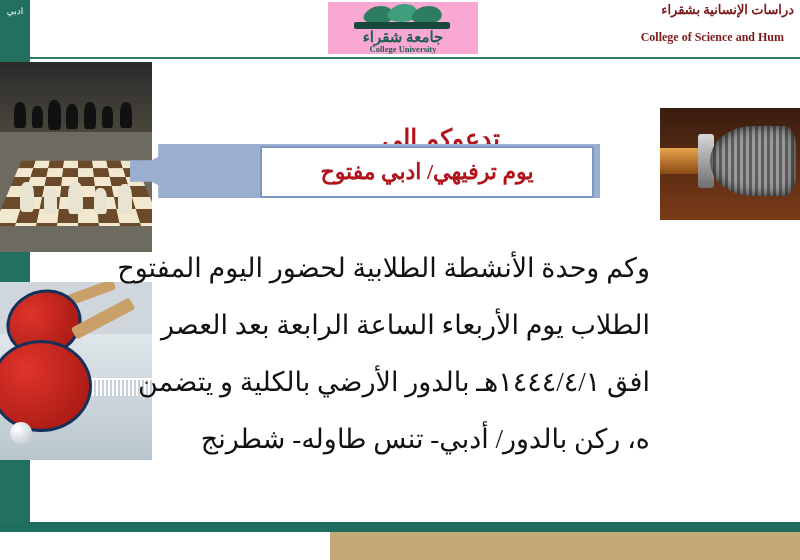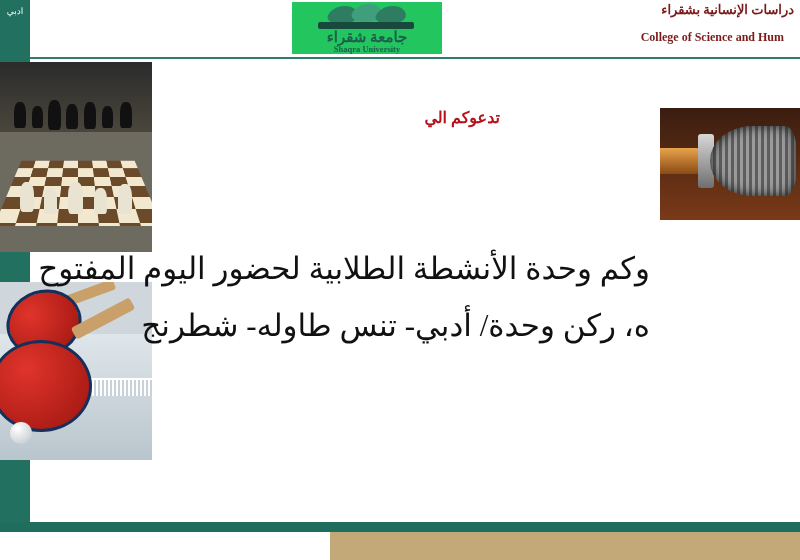--- a/index.html
+++ b/index.html
@@ -76,25 +76,25 @@
     position: absolute;
     left: 30px;
     top: 57px;
     width: 770px;
     height: 2px;
     background: #2f7d6a;
   }
 
   .univ-logo {
     position: absolute;
-    left: 292px;
+    left: 328px;
     top: 2px;
     width: 150px;
     height: 52px;
-    background: #22c55e;
+    background: #f9a8d4;
   }
   .univ-logo .leaf-wrap {
     position: absolute;
     left: 32px;
     top: 2px;
     width: 84px;
     height: 24px;
   }
   .univ-logo .leaf {
     position: absolute;
@@ -286,22 +286,22 @@
     right: 160px;
     top: 74px;
     font-size: 19px;
     font-weight: bold;
     color: #1a1a1a;
     white-space: nowrap;
   }
   .line-invite {
     position: absolute;
     right: 300px;
-    top: 108px;
-    font-size: 16px;
+    top: 124px;
+    font-size: 25px;
     font-weight: bold;
     color: #b3141b;
     white-space: nowrap;
   }
 
   
   .ribbon {
     position: absolute;
     left: 130px;
     top: 140px;
@@ -347,21 +347,21 @@
   }
 
   
   .body-text {
     position: absolute;
     right: 150px;
     top: 240px;
     width: 640px;
     text-align: justify;
     direction: rtl;
-    font-size: 31px;
+    font-size: 27px;
     line-height: 57px;
     color: #111111;
     font-family: "Liberation Serif", serif;
   }
   .body-text p { margin: 0; }
 </style>
 </head>
 <body>
 
 <div id="poster">
@@ -371,21 +371,21 @@
   </div>
 
   <div class="univ-logo">
     <div class="leaf-wrap">
       <div class="leaf l1"></div>
       <div class="leaf l2"></div>
       <div class="leaf l3"></div>
     </div>
     <div class="book"></div>
     <div class="ar-name">جامعة شقراء</div>
-    <div class="en-name">Shaqra University</div>
+    <div class="en-name">College University</div>
   </div>
 
   <div class="header-ar-text">دراسات الإنسانية بشقراء</div>
   <div class="header-en-text">College of Science and Hum</div>
   <div class="header-rule"></div>
 
   <div class="photo photo-chess">
     <div class="chess-bg"></div>
     <div class="chess-board"></div>
     <div class="chess-piece" style="left:14px;top:40px;width:12px;height:26px;"></div>
@@ -413,23 +413,32 @@
   </div>
 
   <div class="photo photo-mic">
     <div class="mic-body"></div>
     <div class="mic-ring"></div>
     <div class="mic-head"></div>
   </div>
 
   <div class="line-invite">تدعوكم الي</div>
 
+  <div class="ribbon">
+    <div class="ribbon-arrow"></div>
+    <div class="ribbon-arrow-tip"></div>
+    <div class="ribbon-box">
+      <span>يوم ترفيهي/ ادبي مفتوح</span>
+    </div>
+  </div>
 
   <div class="body-text">
     <p>وكم وحدة الأنشطة الطلابية لحضور اليوم المفتوح</p>
-    <p>ه، ركن وحدة/ أدبي- تنس طاوله- شطرنج</p>
+    <p>الطلاب يوم الأربعاء الساعة الرابعة بعد العصر</p>
+    <p>افق ١٤٤٤/٤/١هـ بالدور الأرضي بالكلية و يتضمن</p>
+    <p>ه، ركن بالدور/ أدبي- تنس طاوله- شطرنج</p>
   </div>
 
   <div class="bottom-band-teal"></div>
   <div class="bottom-band-tan"></div>
   <div class="bottom-band-white"></div>
 
 </div>
 
 </body></html>

